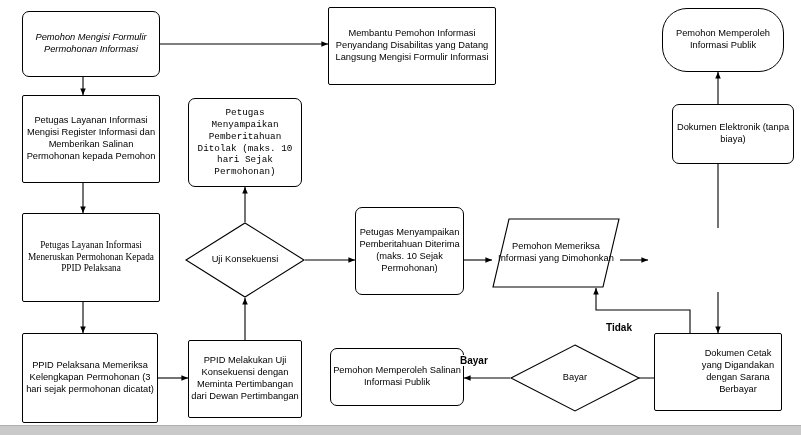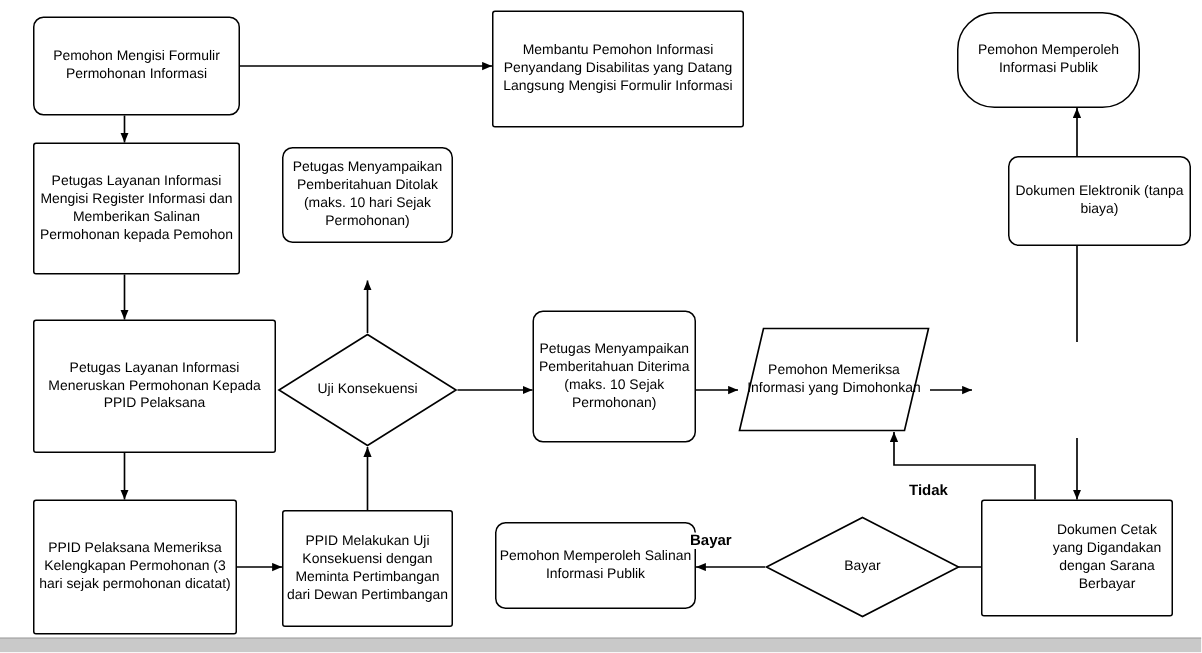--- a/index.html
+++ b/index.html
@@ -131,45 +131,45 @@
       <path d="M718,292 L718,333"></path>
 
       <path d="M654,378 L608,378"></path>
 
       <path d="M510,378 L464,378"></path>
 
       <path d="M690,333 L690,310 L596,310 L596,288"></path>
     </g>
   </svg>
 
-  <div class="node rect" style="left:22px; top:11px; width:138px; height:66px;">
+  <div class="node rect" style="left:22px; top:11px; width:138px; height:66px;font-style:italic;">
     <span>Pemohon Mengisi Formulir Permohonan Informasi</span>
   </div>
 
   <div class="node rect sharp" style="left:328px; top:7px; width:168px; height:78px;">
     <span>Membantu Pemohon Informasi Penyandang Disabilitas yang Datang Langsung Mengisi Formulir Informasi</span>
   </div>
 
-  <div class="node rect" style="left:638px; top:8px; width:122px; height:64px;border-radius:25px;">
+  <div class="node rect" style="left:662px; top:8px; width:122px; height:64px;border-radius:25px;">
     <span>Pemohon Memperoleh Informasi Publik</span>
   </div>
 
   <div class="node rect sharp" style="left:22px; top:95px; width:138px; height:88px;">
     <span>Petugas Layanan Informasi Mengisi Register Informasi dan Memberikan Salinan Permohonan kepada Pemohon</span>
   </div>
 
-  <div class="node rect" style="left:188px; top:98px; width:114px; height:64px;">
+  <div class="node rect" style="left:188px; top:98px; width:114px; height:89px;font-family:Liberation Mono, monospace;">
     <span>Petugas Menyampaikan Pemberitahuan Ditolak (maks. 10 hari Sejak Permohonan)</span>
   </div>
 
   <div class="node rect" style="left:658px; top:104px; width:122px; height:60px;margin-left:14px;">
     <span>Dokumen Elektronik (tanpa biaya)</span>
   </div>
 
-  <div class="node rect sharp" style="left:22px; top:213px; width:162px; height:89px;">
+  <div class="node rect sharp" style="left:22px; top:213px; width:138px; height:89px;font-family:Liberation Serif, serif;">
     <span>Petugas Layanan Informasi Meneruskan Permohonan Kepada PPID Pelaksana</span>
   </div>
 
   <div class="shape-wrap" style="left:185px; top:222px; width:120px; height:76px;">
     <svg width="120" height="76" viewBox="0 0 120 76">
       <polygon points="60,1 119,38 60,75 1,38" fill="#ffffff" stroke="#000000" stroke-width="1.1"></polygon>
     </svg>
     <div class="shape-label">
       <span>Uji Konsekuensi</span>
     </div>

